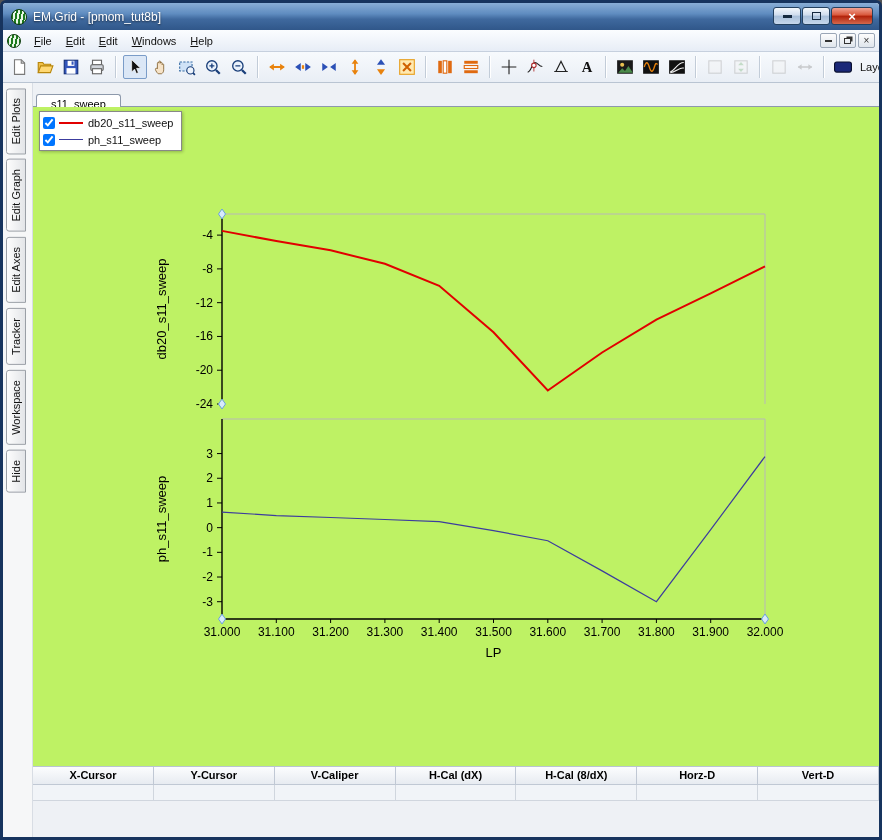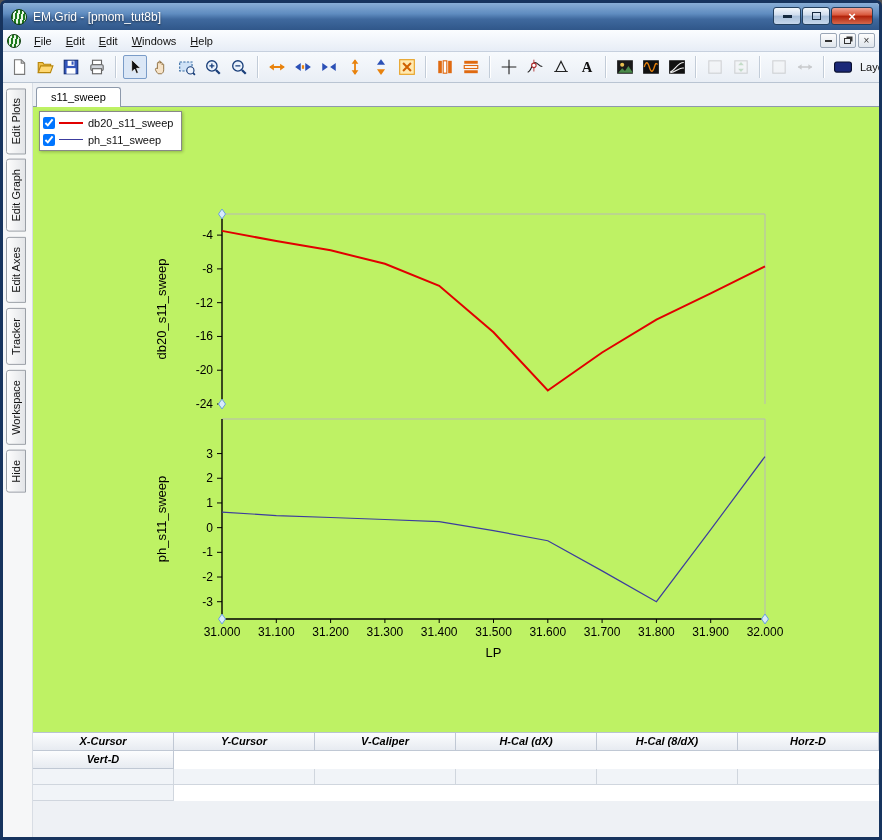--- a/index.html
+++ b/index.html
@@ -97,21 +97,21 @@
   }
 
   .main { flex:1; display:flex; flex-direction:column; min-width:0; }
 
   
   .doc-tabbar {
     height:24px; flex:0 0 24px; background:#eef1f5;
     border-bottom:1px solid #8d99ab; position:relative; padding-left:3px;
   }
   .doc-tab {
-    display:inline-block; margin-top:3px; padding:3px 14px 4px 14px;
+    display:inline-block; margin-top:10px; padding:3px 14px 4px 14px;
     background:#fff; border:1px solid #8d99ab; border-bottom:none;
     border-radius:3px 3px 0 0; font-size:11px; position:relative; top:1px;
   }
 
   
   .plot-area { flex:1; background:#bef264; position:relative; min-height:0; }
   .legend {
     position:absolute; left:6px; top:4px; background:#fff;
     border:1px solid #888; box-shadow:1px 1px 3px rgba(0,0,0,.25);
     padding:2px 8px 2px 3px; z-index:2;
@@ -119,21 +119,21 @@
   .legend-row { display:flex; align-items:center; height:17px; }
   .legend-row input { width:12px; height:12px; margin:0 4px 0 0; }
   .legend-line { width:24px; height:0; border-top-style:solid; margin-right:5px; }
   .legend-label { font-size:11px; color:#111; }
 
   #charts { position:absolute; left:87px; top:82px; }
   #charts text { font-family:"Liberation Sans", sans-serif; fill:#000; }
 
   
   .status-table { flex:0 0 35px; display:flex; flex-direction:column; border-top:1px solid #b9c4d2; }
-  .status-head, .status-row { display:grid; grid-template-columns:repeat(6,1fr);font-style:italic; }
+  .status-head, .status-row { display:grid; grid-template-columns:repeat(7,1fr); }
   .status-head > div {
     height:18px; font-size:11px; font-weight:bold; text-align:center; line-height:17px;
     background:linear-gradient(#fcfdfe,#e7ebf1);
     border-right:1px solid #c0c8d4; border-bottom:1px solid #c0c8d4;
   }
   .status-row > div {
     height:16px; background:#f1f4f8;
     border-right:1px solid #d0d6de; border-bottom:1px solid #d0d6de;
   }
   .footer-fill { flex:0 0 36px; background:#eef1f5; }

